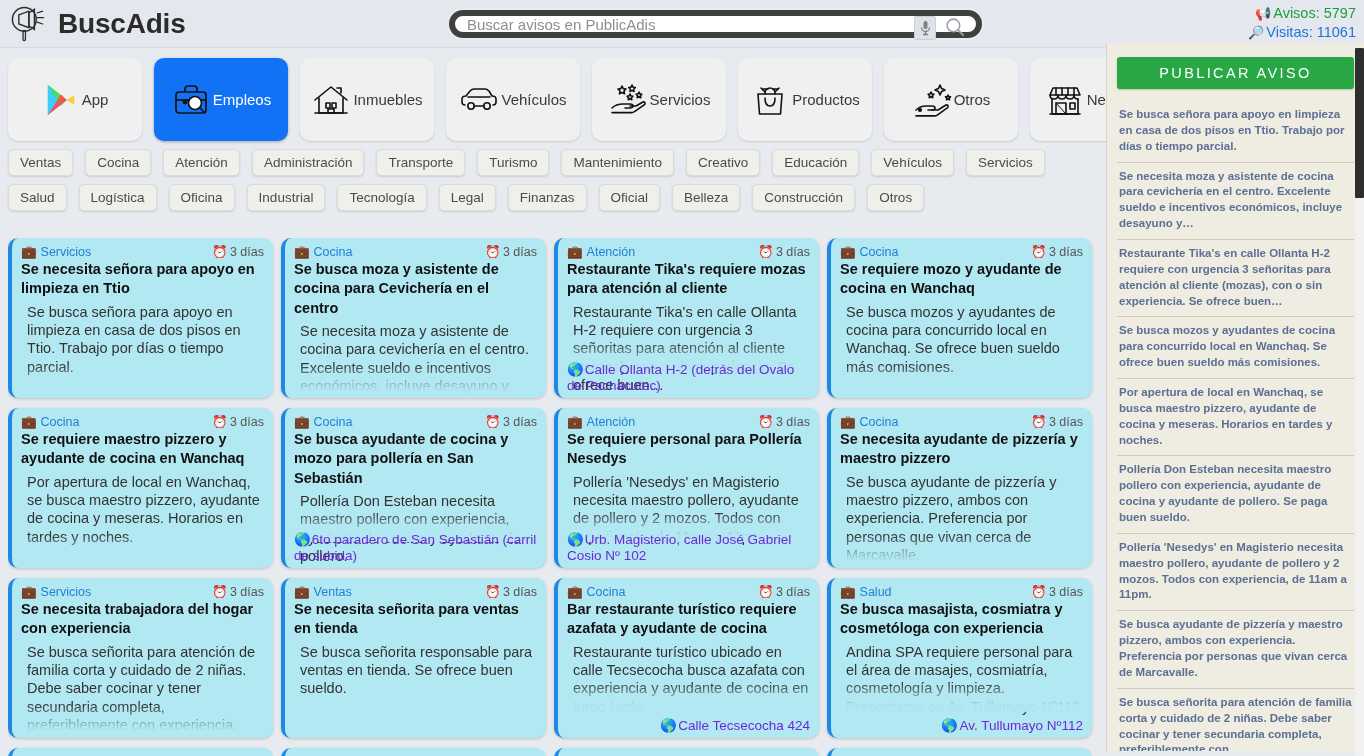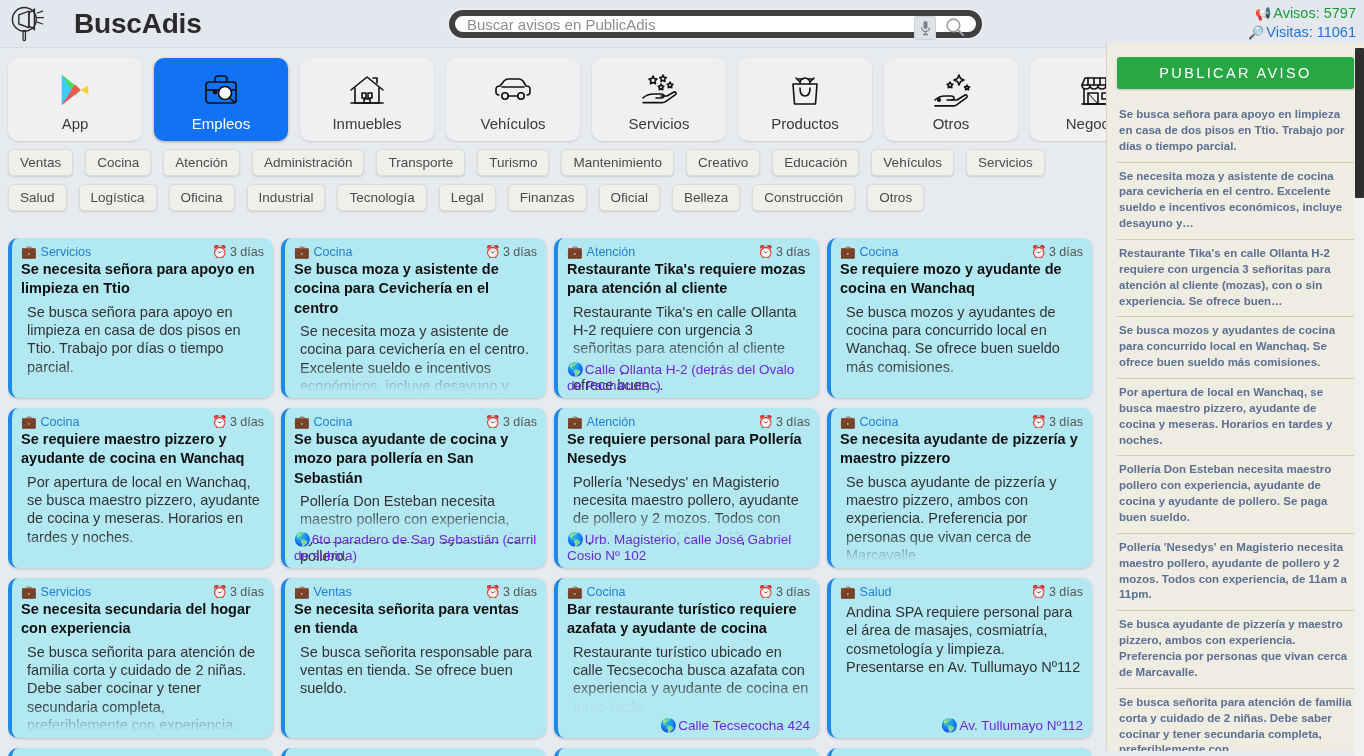--- a/index.html
+++ b/index.html
@@ -9,21 +9,21 @@
     font-family:"Liberation Sans","DejaVu Sans",sans-serif;
     background:#eceff4;
   }
   #app { position:relative; width:1364px; height:756px; background:#e7eaef; }
 
   
   .header {
     height:48px; background:#e4e8ee; display:flex; align-items:center;
     border-bottom:1px solid #d6dae1; position:relative;
   }
-  .brand { display:flex; align-items:center; gap:24px; padding-left:6px; }
+  .brand { display:flex; align-items:center; gap:8px; padding-left:6px; }
   .logo-svg { width:44px; height:44px; display:block; }
   .brand-name { font-size:28px; font-weight:bold; color:#2b2b2b; letter-spacing:-0.2px; }
 
   .searchwrap {
     position:absolute; left:447px; top:8px; width:537px; height:32px;
     background:#e9edf2; border-radius:18px; padding:2px;
   }
   .searchbar {
     width:100%; height:100%; background:#fff; border:6px solid #404040;
     border-radius:17px; display:flex; padding:0 10px;
@@ -42,21 +42,21 @@
   .stats { position:absolute; right:8px; top:4px; text-align:right; line-height:19px; }
   .stat-row { font-size:14.5px; white-space:nowrap; }
   .stat-row .gl { font-size:13px; margin-right:2px; }
   .stat-avisos { color:#1a9e3c; font-weight:500; }
   .stat-visitas { color:#1e74d8; font-weight:500; }
 
   
   .cats { display:flex; gap:12px; padding:10px 8px 6px 8px; }
   .cat {
     width:134px; height:83px; border-radius:10px; background:#f0f0f0;
-    display:flex; flex-direction:column; align-items:center; justify-content:center;
+    display:flex; flex-direction:row; align-items:center; justify-content:center;
     box-shadow:0 1px 2px rgba(0,0,0,.14); cursor:pointer; gap:2px;
   }
   .cat .ico { height:46px; display:flex; align-items:center; justify-content:center; }
   .cat .lbl { font-size:15px; color:#3a3a3a; }
   .cat.active { background:#1272f5; box-shadow:0 1px 3px rgba(0,0,0,.3); }
   .cat.active .lbl { color:#fff; }
 
   
   .chips { padding:2px 8px 4px 8px; display:flex; flex-wrap:wrap; gap:8px 12px; width:1100px; }
   .chip {
@@ -429,21 +429,21 @@
         <div class="card-top">
           <span class="card-cat">
             <span>💼</span>
             <span>Servicios</span>
           </span>
           <span class="card-days">
             <span>⏰</span>
             <span>3 días</span>
           </span>
         </div>
-        <div class="card-title">Se necesita secundaria del hogar con experiencia</div>
+        <div class="card-title">Se necesita trabajadora del hogar con experiencia</div>
         <div class="card-desc">Se busca señorita para atención de familia corta y cuidado de 2 niñas. Debe saber cocinar y tener secundaria completa, preferiblemente con experiencia.</div>
         <div class="fade"></div>
       </div>
       <div class="card">
         <div class="card-top">
           <span class="card-cat">
             <span>💼</span>
             <span>Ventas</span>
           </span>
           <span class="card-days">
@@ -475,20 +475,21 @@
         <div class="card-top">
           <span class="card-cat">
             <span>💼</span>
             <span>Salud</span>
           </span>
           <span class="card-days">
             <span>⏰</span>
             <span>3 días</span>
           </span>
         </div>
+        <div class="card-title">Se busca masajista, cosmiatra y cosmetóloga con experiencia</div>
         <div class="card-desc">Andina SPA requiere personal para el área de masajes, cosmiatría, cosmetología y limpieza. Presentarse en Av. Tullumayo Nº112</div>
         <div class="fade withloc"></div>
         <div class="card-loc right"><span class="gl">🌎</span><span>Av. Tullumayo Nº112</span></div>
       </div>
       <div class="card">
         <div class="card-top"></div>
       </div>
       <div class="card">
         <div class="card-top"></div>
       </div>

